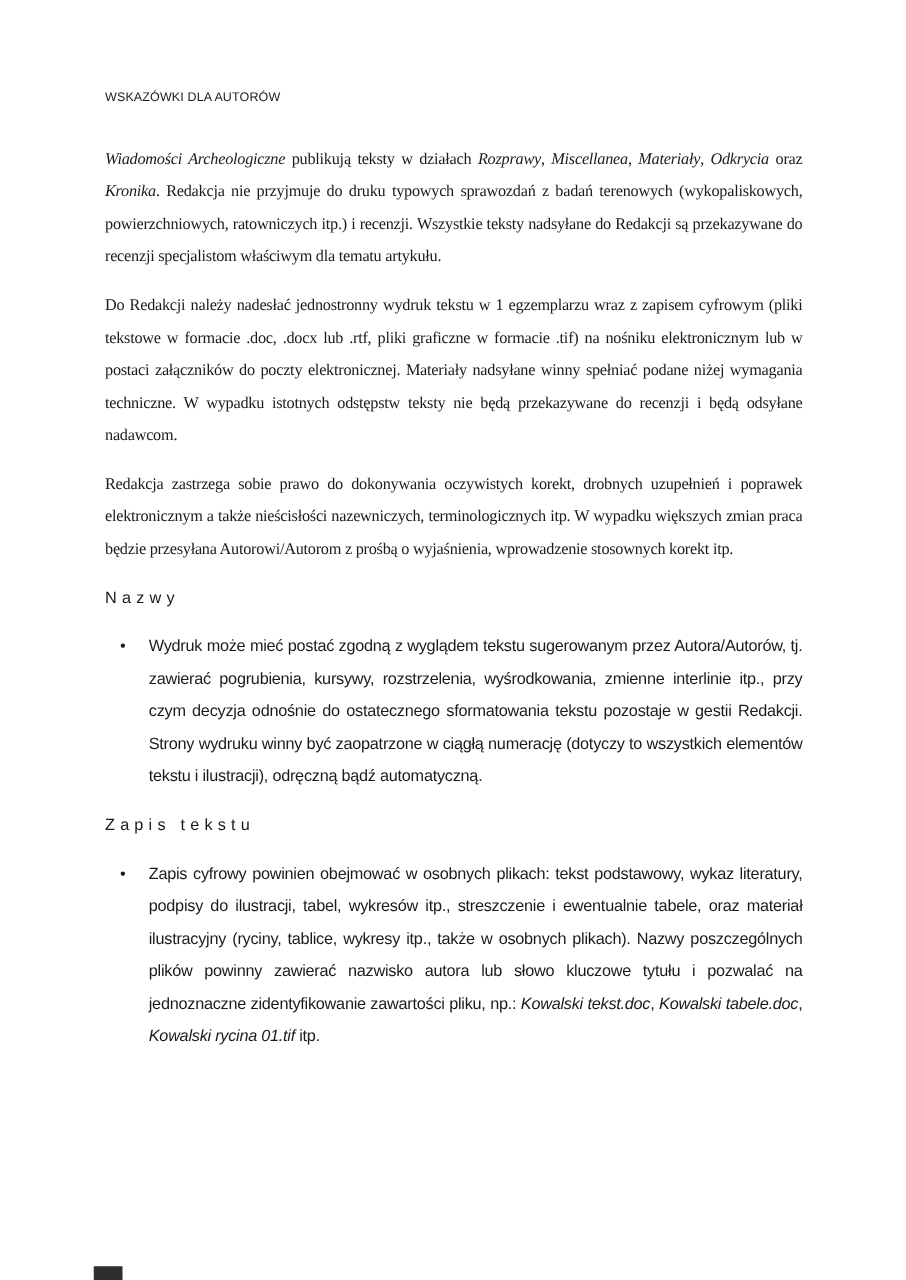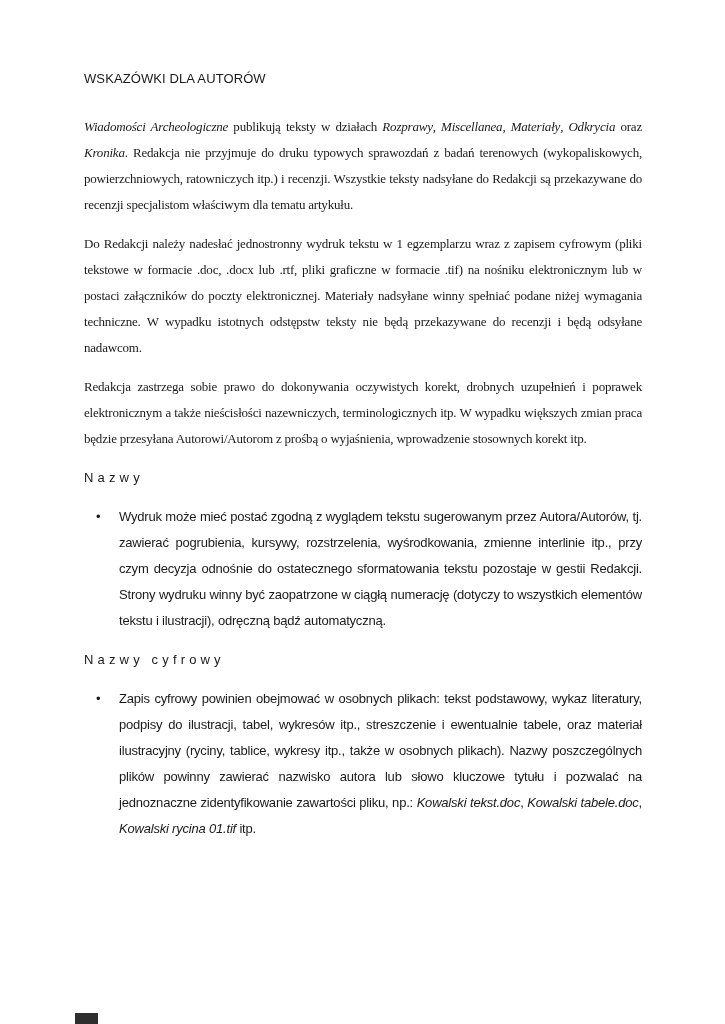--- a/index.html
+++ b/index.html
@@ -13,21 +13,21 @@
     color: #1a1a1a;
     font-family: "Liberation Sans", "DejaVu Sans", sans-serif;
     font-size: 13px;
     letter-spacing: -0.2px;
     line-height: 26px;
     padding: 66px 83px 0 84px;
     overflow: hidden;
     hyphens: auto;
   }
   .doc-title {
-    font-size: 13px;
+    font-size: 10px;
     font-weight: 400;
     letter-spacing: 0.1px;
     margin-bottom: 22px;
   }
   .para {
     text-align: justify;
     margin-bottom: 13px;
     font-family: Liberation Serif, serif;
   }
   .heading-spaced {
@@ -58,17 +58,17 @@
 <body>
 
 <div class="page" style="color: rgb(26, 26, 26); background: rgb(255, 255, 255);">
   <h1 class="doc-title">WSKAZÓWKI DLA AUTORÓW</h1>
   <div class="doc-body">
       <p class="para"><span class="it">Wiadomości Archeologiczne</span><span> publikują teksty w działach </span><span class="it">Rozprawy</span><span>, </span><span class="it">Miscellanea</span><span>, </span><span class="it">Materiały</span><span>, </span><span class="it">Odkrycia</span><span> oraz </span><span class="it">Kronika</span><span>. Redakcja nie przyjmuje do druku typowych sprawozdań z badań terenowych (wykopaliskowych, powierzchniowych, ratowniczych itp.) i recenzji. Wszystkie teksty nadsyłane do Redakcji są przekazywane do recenzji specjalistom właściwym dla tematu artykułu.</span></p>
       <p class="para"><span>Do Redakcji należy nadesłać jednostronny wydruk tekstu w 1 egzemplarzu wraz z zapisem cyfrowym (pliki tekstowe w formacie .doc, .docx lub .rtf, pliki graficzne w formacie .tif) na nośniku elektronicznym lub w postaci załączników do poczty elektronicznej. Materiały nadsyłane winny spełniać podane niżej wymagania techniczne. W wypadku istotnych odstępstw teksty nie będą przekazywane do recenzji i będą odsyłane nadawcom.</span></p>
       <p class="para"><span>Redakcja zastrzega sobie prawo do dokonywania oczywistych korekt, drobnych uzupełnień i poprawek elektronicznym a także nieścisłości nazewniczych, terminologicznych itp. W wypadku większych zmian praca będzie przesyłana Autorowi/Autorom z prośbą o wyjaśnienia, wprowadzenie stosownych korekt itp.</span></p>
       <div class="heading-spaced"><span>Nazwy</span></div>
       <div class="bullet-item"><span class="bullet-marker">•</span><span><span>Wydruk może mieć postać zgodną z wyglądem tekstu sugerowanym przez Autora/Autorów, tj. zawierać pogrubienia, kursywy, rozstrzelenia, wyśrodkowania, zmienne interlinie itp., przy czym decyzja odnośnie do ostatecznego sformatowania tekstu pozostaje w gestii Redakcji. Strony wydruku winny być zaopatrzone w ciągłą numerację (dotyczy to wszystkich elementów tekstu i ilustracji), odręczną bądź automatyczną.</span></span></div>
-      <div class="heading-spaced"><span>Nazwy cyfrowy</span></div>
+      <div class="heading-spaced"><span>Zapis tekstu</span></div>
       <div class="bullet-item"><span class="bullet-marker">•</span><span><span>Zapis cyfrowy powinien obejmować w osobnych plikach: tekst podstawowy, wykaz literatury, podpisy do ilustracji, tabel, wykresów itp., streszczenie i ewentualnie tabele, oraz materiał ilustracyjny (ryciny, tablice, wykresy itp., także w osobnych plikach). Nazwy poszczególnych plików powinny zawierać nazwisko autora lub słowo kluczowe tytułu i pozwalać na jednoznaczne zidentyfikowanie zawartości pliku, np.: </span><span class="it">Kowalski tekst.doc</span><span>, </span><span class="it">Kowalski tabele.doc</span><span>, </span><span class="it">Kowalski rycina 01.tif</span><span> itp.</span></span></div>
     </div>
   <div class="next-page-edge" style="background: rgb(46, 46, 46);"></div>
 </div>
 
 </body></html>

